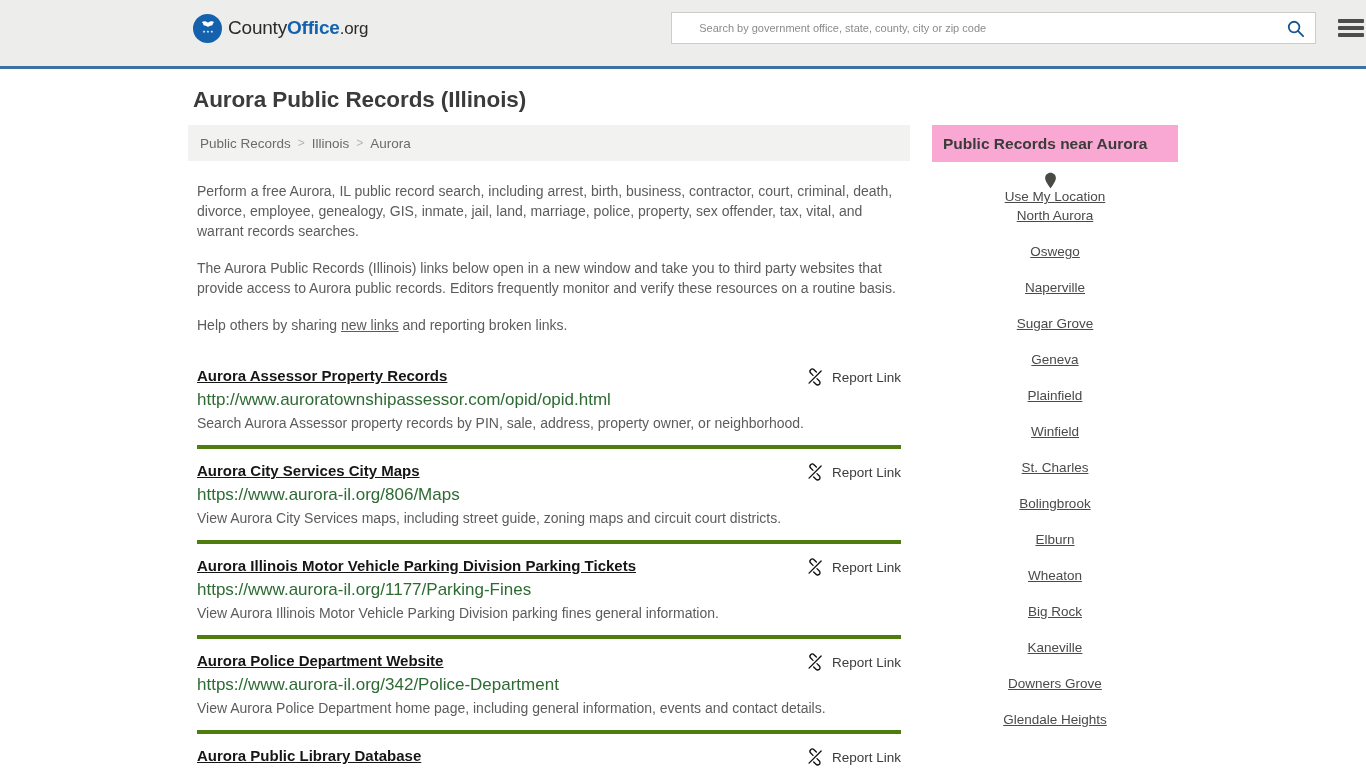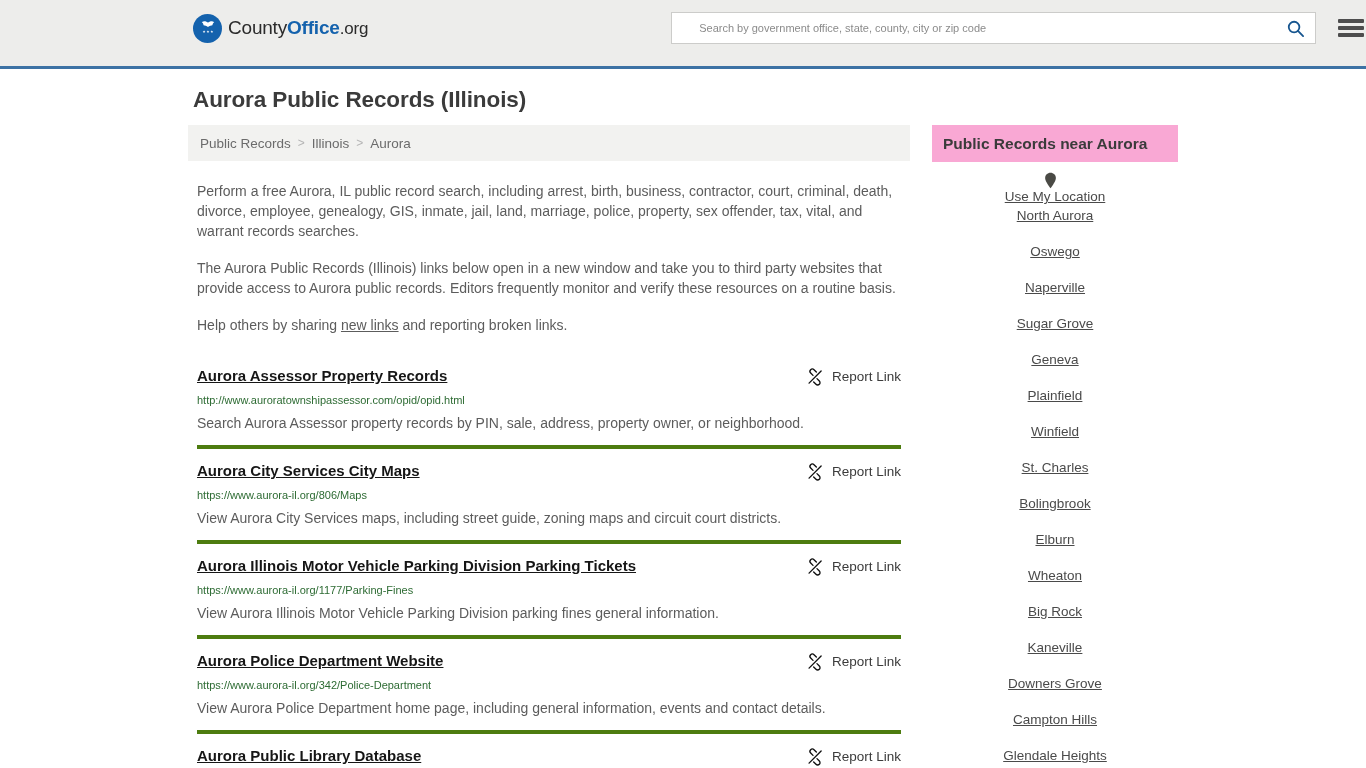--- a/index.html
+++ b/index.html
@@ -155,21 +155,21 @@
 
   
   .records { margin-top: 21px; padding: 0 9px; }
   .record {
     border-top: 4px solid #4d7c0f;
     padding: 12px 0 11px 0;
   }
   .record.first { border-top: none; padding-top: 10px; }
   .record-head {
     display: flex;
-    align-items: center;
+    align-items: flex-end;
     justify-content: space-between;
   }
   .record-title {
     font-size: 15px;
     font-weight: bold;
     color: #161616;
     text-decoration: underline;
     line-height: 20px;
     max-width: 600px;
   }
@@ -182,21 +182,21 @@
     text-decoration: none;
   }
   .report-link .label {
     font-size: 13.5px;
     color: #3b3b3b;
     margin-left: 8px;
     white-space: nowrap;
   }
   .record-url {
     display: block;
-    font-size: 11px;
+    font-size: 17px;
     color: #2d6b33;
     margin-top: 6px;
     line-height: 16px;
     text-decoration: none;
     word-break: break-all;
   }
   .record-desc {
     font-size: 14px;
     color: #5c5c5c;
     line-height: 21px;
@@ -420,23 +420,20 @@
           <div class="side-item">
               <a href="#">Big Rock</a>
             </div>
           <div class="side-item">
               <a href="#">Kaneville</a>
             </div>
           <div class="side-item">
               <a href="#">Downers Grove</a>
             </div>
           <div class="side-item">
-              <a href="#">Campton Hills</a>
-            </div>
-          <div class="side-item">
               <a href="#">Glendale Heights</a>
             </div>
 
         </div>
       </div>
 
     </div>
   </div>
 </div>
 

